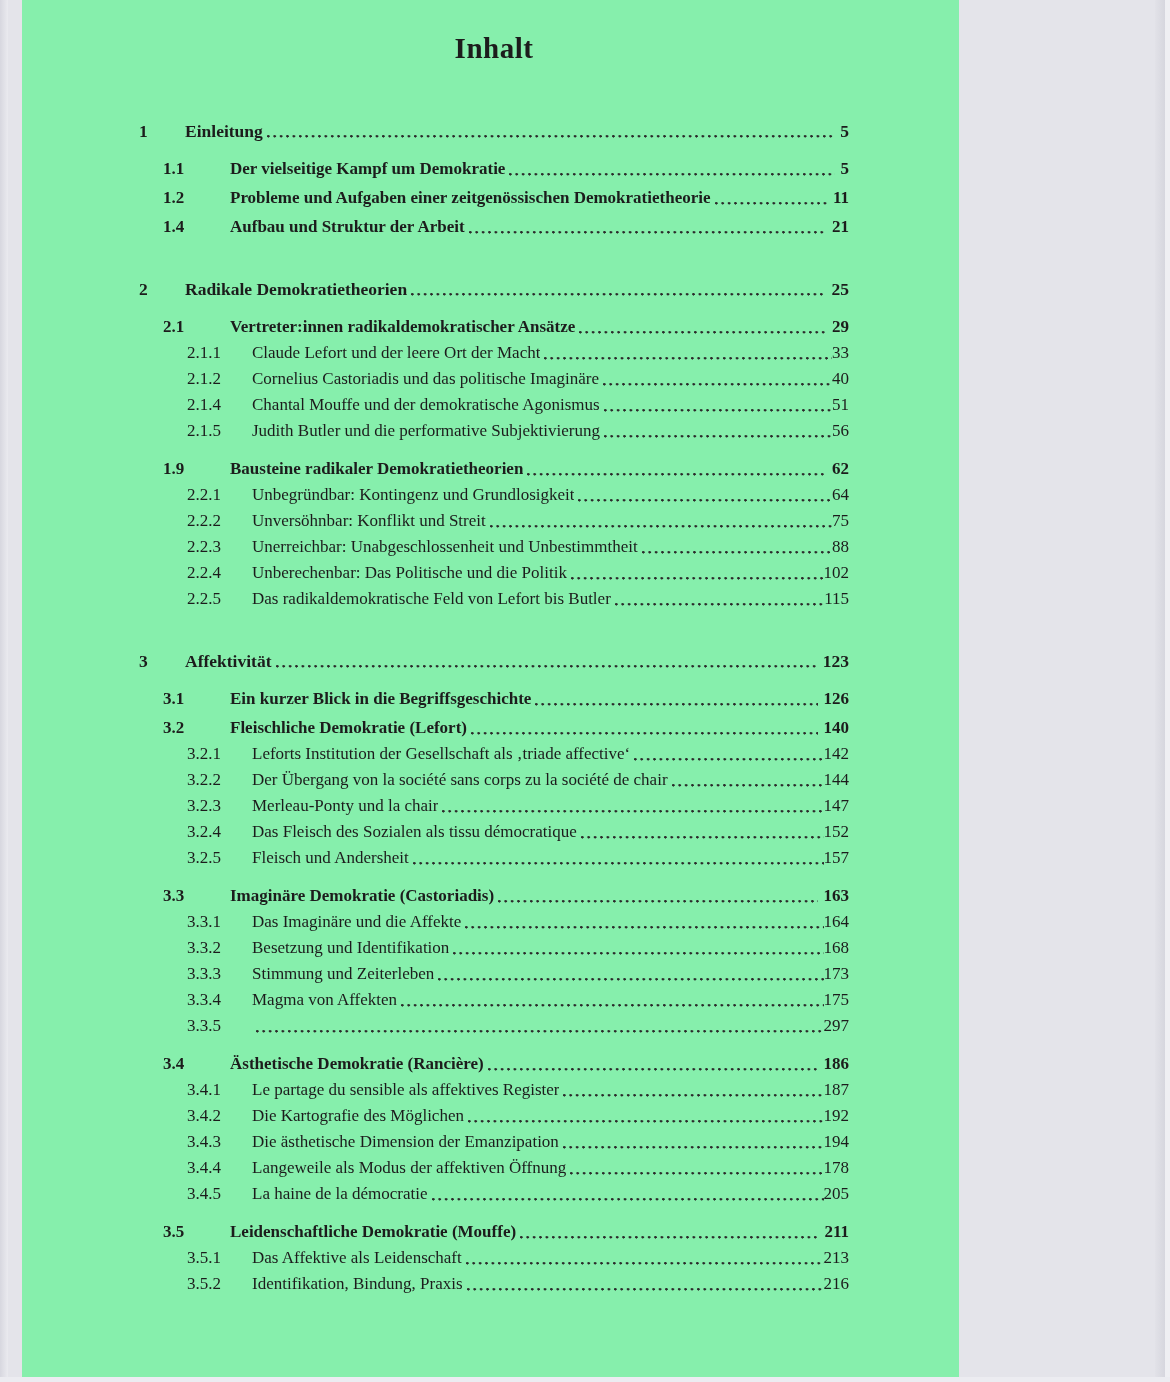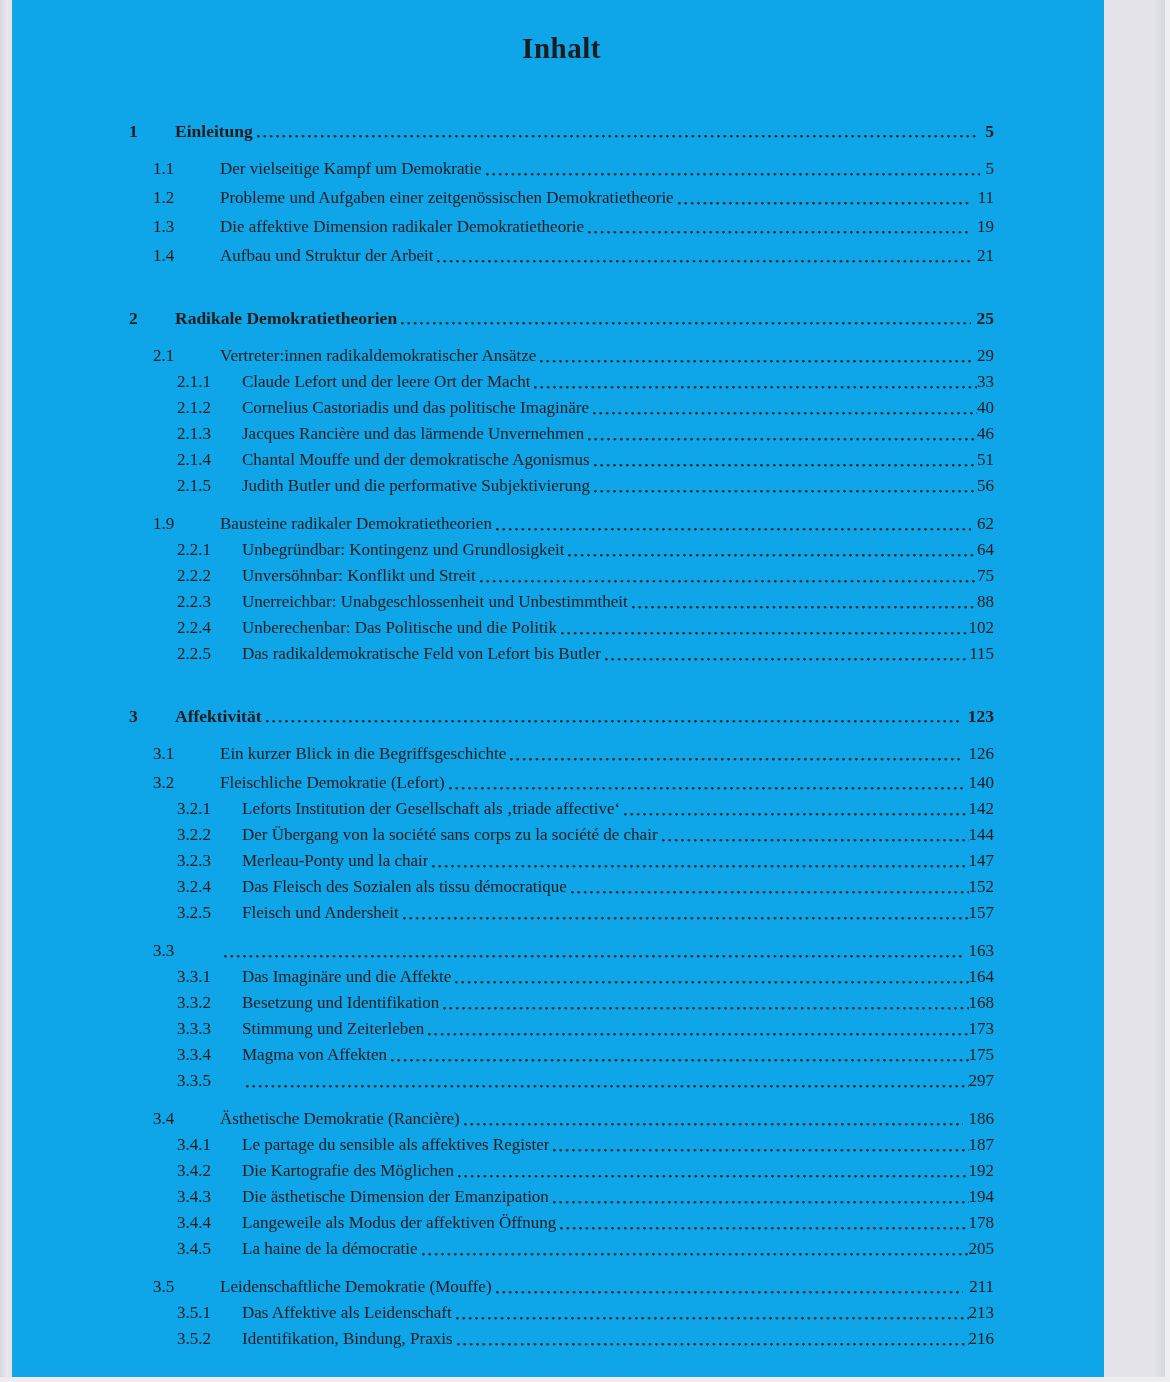--- a/index.html
+++ b/index.html
@@ -6,22 +6,22 @@
   body {
     width: 1170px; height: 1382px;
     background: #e4e4ea;
     font-family: "Liberation Serif", "DejaVu Serif", serif;
     color: #1c1c1c;
     overflow: hidden;
     position: relative;
   }
   .page {
     position: absolute;
-    left: 12px; top: 0; width: 1092px; height: 1377px;
-    background: #0ea5e9;
+    left: 22px; top: 0; width: 937px; height: 1377px;
+    background: #86efac;
     box-sizing: border-box;
     padding: 28px 110px 0 117px;
   }
   .edge-left {
     position: absolute; left: 0; top: 0; width: 8px; height: 1382px;
     background: linear-gradient(to right, #d7d7df, #eaeaef);
   }
   .edge-right {
     position: absolute; left: 1155px; top: 0; width: 10px; height: 1382px;
     background: linear-gradient(to right, #e2e2e8, #d6d6de);
@@ -57,21 +57,21 @@
     margin-left: 4px;
     background-image: radial-gradient(circle at 1.3px 1.3px, #2b2b2b 1.05px, rgba(0,0,0,0) 1.5px);
     background-size: 6.4px 3px;
     background-repeat: repeat-x;
     background-position: left bottom 6px;
   }
   .row .pg { flex: 0 0 auto; }
   .l1 { font-weight: bold; font-size: 17.5px; }
   .l1 .num { width: 46px; }
   .l1 .pg, .l2 .pg { padding-left: 6px; }
-  .l2 { font-weight: normal; padding-left: 24px; }
+  .l2 { font-weight: bold; padding-left: 24px; }
   .l2 .num { width: 67px; }
   .l3 { padding-left: 48px; }
   .l3 .num { width: 65px; }
   .chapter { margin-top: 36px; }
   .chapter:first-child { margin-top: 0; }
   .subsection { margin-top: 12px; }
   .subsection.tight { margin-top: 3px; }
 </style>
 </head>
 <body>
@@ -97,28 +97,20 @@
         <div class="subsection tight">
           <div class="row l2">
             <span class="num">1.2</span>
             <span class="label">Probleme und Aufgaben einer zeitgenössischen Demokratietheorie</span>
             <span class="leader"></span>
             <span class="pg">11</span>
           </div>
         </div>
         <div class="subsection tight">
           <div class="row l2">
-            <span class="num">1.3</span>
-            <span class="label">Die affektive Dimension radikaler Demokratietheorie</span>
-            <span class="leader"></span>
-            <span class="pg">19</span>
-          </div>
-        </div>
-        <div class="subsection tight">
-          <div class="row l2">
             <span class="num">1.4</span>
             <span class="label">Aufbau und Struktur der Arbeit</span>
             <span class="leader"></span>
             <span class="pg">21</span>
           </div>
         </div>
       </div>
       <div class="chapter">
         <div class="row l1">
           <span class="num">2</span>
@@ -139,26 +131,20 @@
             <span class="leader"></span>
             <span class="pg">33</span>
           </div>
           <div class="row l3">
             <span class="num">2.1.2</span>
             <span class="label">Cornelius Castoriadis und das politische Imaginäre</span>
             <span class="leader"></span>
             <span class="pg">40</span>
           </div>
           <div class="row l3">
-            <span class="num">2.1.3</span>
-            <span class="label">Jacques Rancière und das lärmende Unvernehmen</span>
-            <span class="leader"></span>
-            <span class="pg">46</span>
-          </div>
-          <div class="row l3">
             <span class="num">2.1.4</span>
             <span class="label">Chantal Mouffe und der demokratische Agonismus</span>
             <span class="leader"></span>
             <span class="pg">51</span>
           </div>
           <div class="row l3">
             <span class="num">2.1.5</span>
             <span class="label">Judith Butler und die performative Subjektivierung</span>
             <span class="leader"></span>
             <span class="pg">56</span>
@@ -252,20 +238,21 @@
           <div class="row l3">
             <span class="num">3.2.5</span>
             <span class="label">Fleisch und Andersheit</span>
             <span class="leader"></span>
             <span class="pg">157</span>
           </div>
         </div>
         <div class="subsection">
           <div class="row l2">
             <span class="num">3.3</span>
+            <span class="label">Imaginäre Demokratie (Castoriadis)</span>
             <span class="leader"></span>
             <span class="pg">163</span>
           </div>
           <div class="row l3">
             <span class="num">3.3.1</span>
             <span class="label">Das Imaginäre und die Affekte</span>
             <span class="leader"></span>
             <span class="pg">164</span>
           </div>
           <div class="row l3">

